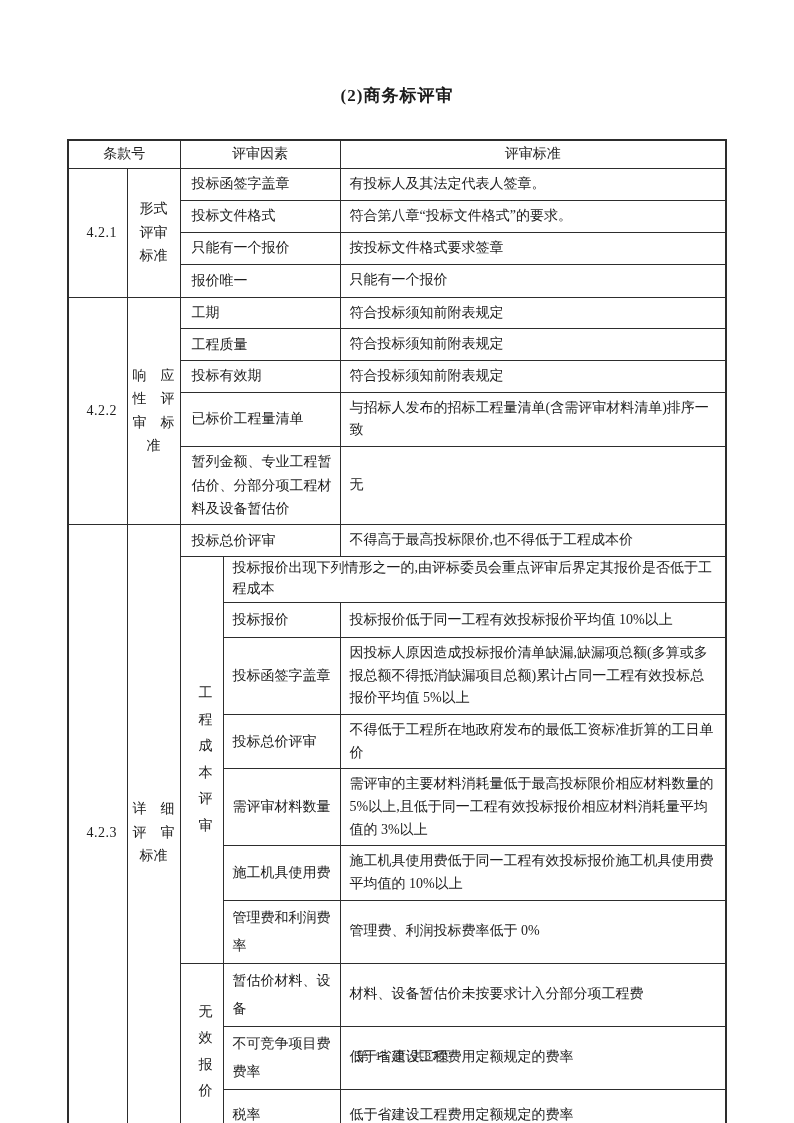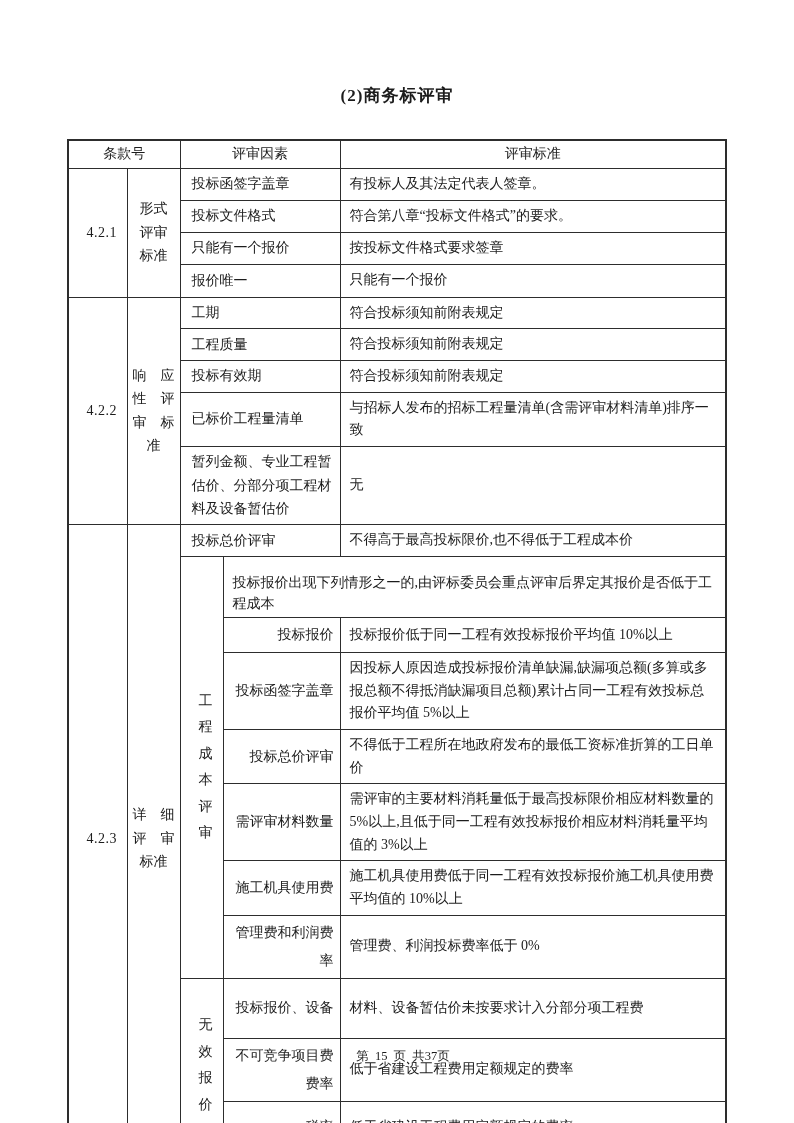--- a/index.html
+++ b/index.html
@@ -19,23 +19,23 @@
   }
   table.review td {
     border:1px solid #2d2d2d; font-size:14px; vertical-align:middle;
     overflow:hidden;
   }
   .hd     { text-align:center; }
   .clause { text-align:center; letter-spacing:0.5px;padding-left:8px; }
   .cat    { text-align:center; white-space:pre-line; line-height:1.68; padding:15px 3px; }
   .glabel { text-align:center; white-space:pre-line; line-height:1.9;  padding:2px 18px; }
   .factor { text-align:left; padding:3px 6px 3px 11px;  line-height:1.7; }
-  .gfactor{ text-align:right; padding:3px 6px 3px 9px;  line-height:2.0; }
+  .gfactor{ text-align:left; padding:3px 6px 3px 9px;  line-height:2.0; }
   .crit   { text-align:left; padding:4px 8px 4px 9px; line-height:1.62; }
-  .note   { text-align:left; padding:15px 10px 3px 9px; line-height:1.5; }
+  .note   { text-align:left; padding:0 10px 3px 9px; line-height:1.5; }
   
   .rh28{height:28px}.rh29{height:29px}.rh30{height:30px}.rh31{height:31px}
   .rh32{height:32px}.rh33{height:33px}.rh43{height:43px}.rh44{height:52px}
   .rh47{height:47px}.rh52{height:52px}.rh56{height:56px}.rh60{height:60px}
   .rh62{height:62px}.rh68{height:68px}
   .footer {
     position:absolute; left:12px; right:0; top:1048px; text-align:center;
     font-size:12.5px; word-spacing:3px; color:#1c1c1c;
   }
 </style>
@@ -143,21 +143,21 @@
         <td class="gfactor">施工机具使用费</td>
         <td class="crit">施工机具使用费低于同一工程有效投标报价施工机具使用费平均值的 10%以上</td>
       </tr>
       <tr class="rh56">
         <td class="gfactor">管理费和利润费率</td>
         <td class="crit">管理费、利润投标费率低于 0%</td>
       </tr>
       <tr class="rh60">
         <td class="glabel" rowspan="3">无　效
 报价</td>
-        <td class="gfactor">投标报价、设备</td>
+        <td class="gfactor">暂估价材料、设备</td>
         <td class="crit">材料、设备暂估价未按要求计入分部分项工程费</td>
       </tr>
       <tr class="rh52">
         <td class="gfactor">不可竞争项目费费率</td>
         <td class="crit">低于省建设工程费用定额规定的费率</td>
       </tr>
       <tr class="rh44">
         <td class="gfactor">税率</td>
         <td class="crit">低于省建设工程费用定额规定的费率</td>
       </tr>

